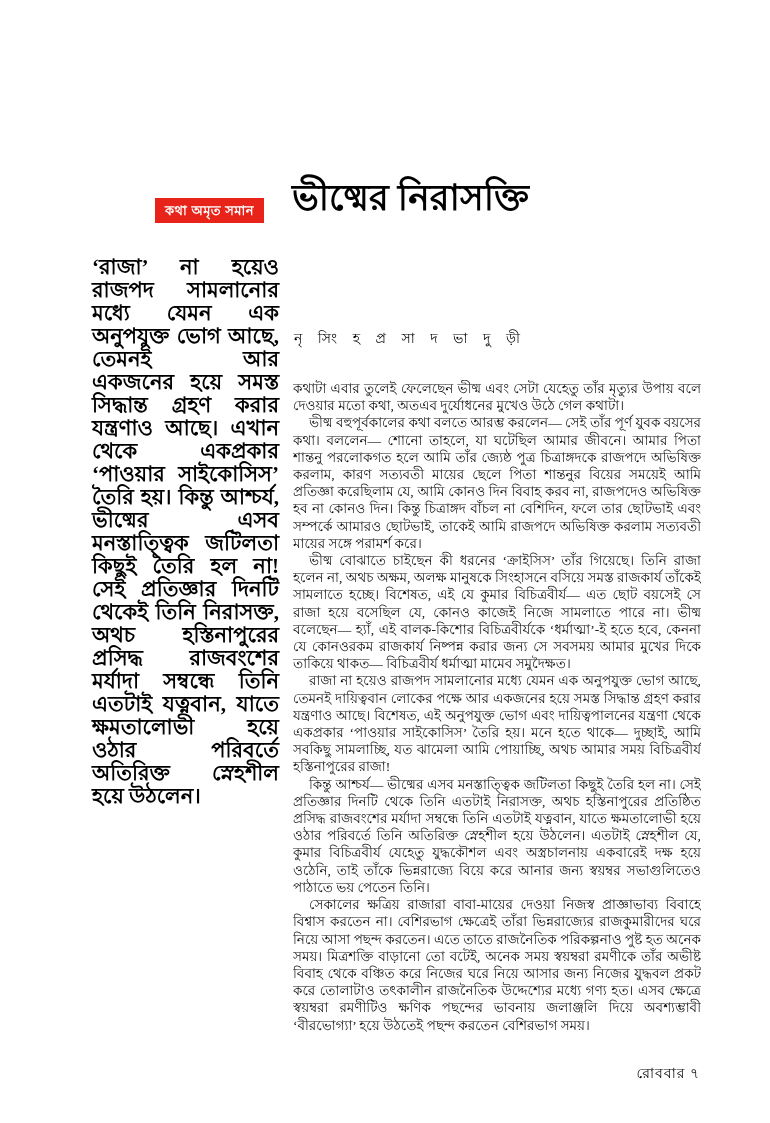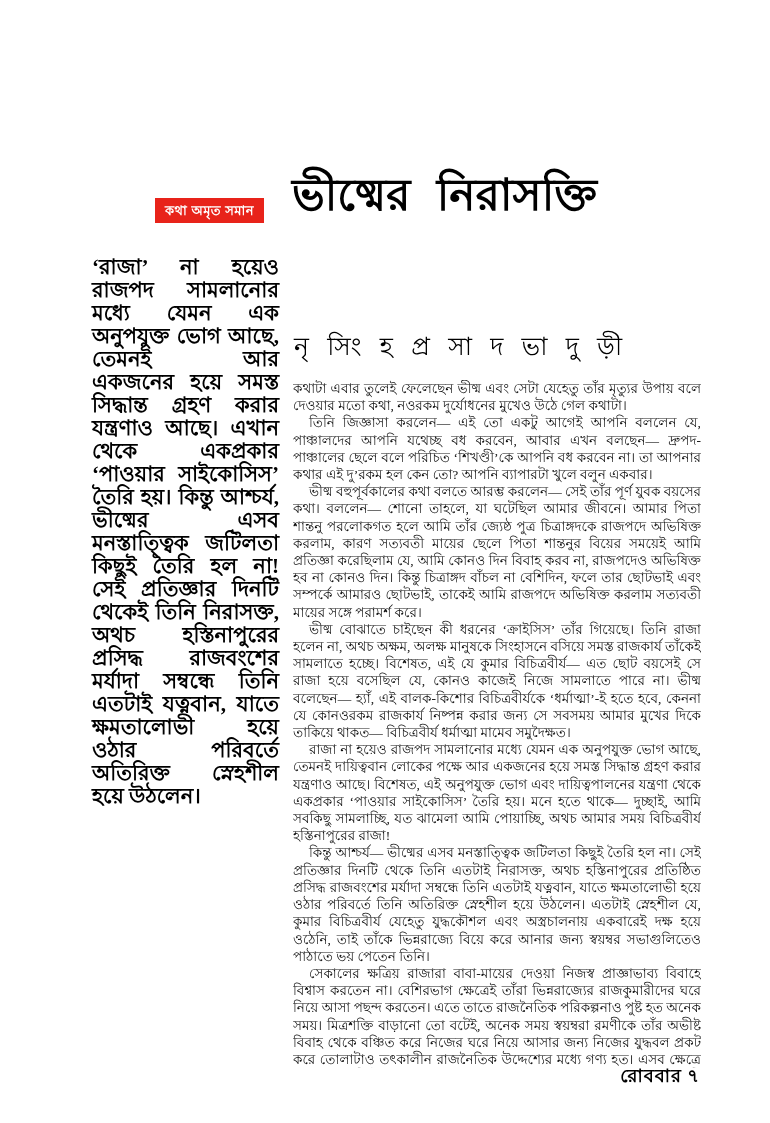--- a/index.html
+++ b/index.html
@@ -35,34 +35,33 @@
     white-space: nowrap;
   }
 
   
   .headline {
     position: absolute;
     left: 284px;
     top: 166px;
     width: 470px;
     font-weight: 700;
-    font-size: 44px;
+    font-size: 36px;
     line-height: 64px;
     color: #000000;
     letter-spacing: 0;
-    font-family: Liberation Mono, monospace;
   }
 
   
   .byline {
     position: absolute;
     left: 286px;
     top: 327px;
     width: 440px;
-    font-size: 25px;
+    font-size: 14px;
     font-weight: 500;
     letter-spacing: 6px;
     color: #000000;
     white-space: nowrap;
   }
 
   
   .pull-quote {
     position: absolute;
     left: 84px;
@@ -94,22 +93,22 @@
   }
   .article-body p.no-indent {
     text-indent: 0;
   }
 
   
   .page-footer {
     position: absolute;
     right: 78px;
     top: 1062px;
-    font-size: 18px;
-    font-weight: 700;
+    font-size: 14px;
+    font-weight: 400;
     color: #000000;
     text-align: right;
     letter-spacing: 1px;
   }
 </style>
 </head>
 <body>
 
 <div class="page">
 
@@ -117,22 +116,21 @@
 
   <div class="headline">
     <div>ভীষ্মের নিরাসক্তি</div>
   </div>
 
   <div class="byline">নৃ সিং হ প্র সা দ  ভা দু ড়ী</div>
 
   <div class="pull-quote">‘রাজা’ না হয়েও রাজপদ সামলানোর মধ্যে যেমন এক অনুপযুক্ত ভোগ আছে, তেমনই আর একজনের হয়ে সমস্ত সিদ্ধান্ত গ্রহণ করার যন্ত্রণাও আছে। এখান থেকে একপ্রকার ‘পাওয়ার সাইকোসিস’ তৈরি হয়। কিন্তু আশ্চর্য, ভীষ্মের এসব মনস্তাত্ত্বিক জটিলতা কিছুই তৈরি হল না! সেই প্রতিজ্ঞার দিনটি থেকেই তিনি নিরাসক্ত, অথচ হস্তিনাপুরের প্রসিদ্ধ রাজবংশের মর্যাদা সম্বন্ধে তিনি এতটাই যত্নবান, যাতে ক্ষমতালোভী হয়ে ওঠার পরিবর্তে অতিরিক্ত স্নেহশীল হয়ে উঠলেন।</div>
 
   <div class="article-body">
-      <p class="no-indent">কথাটা এবার তুলেই ফেলেছেন ভীষ্ম এবং সেটা যেহেতু তাঁর মৃত্যুর উপায় বলে দেওয়ার মতো কথা, নওরকম দুর্যোধনের মুখেও উঠে গেল কথাটা।</p>
-      <p>তিনি জিজ্ঞাসা করলেন— এই তো একটু আগেই আপনি বললেন যে, পাঞ্চালদের আপনি যথেচ্ছ বধ করবেন, আবার এখন বলছেন— দ্রুপদ-পাঞ্চালের ছেলে বলে পরিচিত ‘শিখণ্ডী’কে আপনি বধ করবেন না। তা আপনার কথার এই দু’রকম হল কেন তো? আপনি ব্যাপারটা খুলে বলুন একবার।</p>
+      <p class="no-indent">কথাটা এবার তুলেই ফেলেছেন ভীষ্ম এবং সেটা যেহেতু তাঁর মৃত্যুর উপায় বলে দেওয়ার মতো কথা, অতএব দুর্যোধনের মুখেও উঠে গেল কথাটা।</p>
       <p>ভীষ্ম বহুপূর্বকালের কথা বলতে আরম্ভ করলেন— সেই তাঁর পূর্ণ যুবক বয়সের কথা। বললেন— শোনো তাহলে, যা ঘটেছিল আমার জীবনে। আমার পিতা শান্তনু পরলোকগত হলে আমি তাঁর জ্যেষ্ঠ পুত্র চিত্রাঙ্গদকে রাজপদে অভিষিক্ত করলাম, কারণ সত্যবতী মায়ের ছেলে পিতা শান্তনুর বিয়ের সময়েই আমি প্রতিজ্ঞা করেছিলাম যে, আমি কোনও দিন বিবাহ করব না, রাজপদেও অভিষিক্ত হব না কোনও দিন। কিন্তু চিত্রাঙ্গদ বাঁচল না বেশিদিন, ফলে তার ছোটভাই এবং সম্পর্কে আমারও ছোটভাই, তাকেই আমি রাজপদে অভিষিক্ত করলাম সত্যবতী মায়ের সঙ্গে পরামর্শ করে।</p>
       <p>ভীষ্ম বোঝাতে চাইছেন কী ধরনের ‘ক্রাইসিস’ তাঁর গিয়েছে। তিনি রাজা হলেন না, অথচ অক্ষম, অলক্ষ মানুষকে সিংহাসনে বসিয়ে সমস্ত রাজকার্য তাঁকেই সামলাতে হচ্ছে। বিশেষত, এই যে কুমার বিচিত্রবীর্য— এত ছোট বয়সেই সে রাজা হয়ে বসেছিল যে, কোনও কাজেই নিজে সামলাতে পারে না। ভীষ্ম বলেছেন— হ্যাঁ, এই বালক-কিশোর বিচিত্রবীর্যকে ‘ধর্মাত্মা’-ই হতে হবে, কেননা যে কোনওরকম রাজকার্য নিষ্পন্ন করার জন্য সে সবসময় আমার মুখের দিকে তাকিয়ে থাকত— বিচিত্রবীর্য ধর্মাত্মা মামেব সমুদৈক্ষত।</p>
       <p>রাজা না হয়েও রাজপদ সামলানোর মধ্যে যেমন এক অনুপযুক্ত ভোগ আছে, তেমনই দায়িত্ববান লোকের পক্ষে আর একজনের হয়ে সমস্ত সিদ্ধান্ত গ্রহণ করার যন্ত্রণাও আছে। বিশেষত, এই অনুপযুক্ত ভোগ এবং দায়িত্বপালনের যন্ত্রণা থেকে একপ্রকার ‘পাওয়ার সাইকোসিস’ তৈরি হয়। মনে হতে থাকে— দুচ্ছাই, আমি সবকিছু সামলাচ্ছি, যত ঝামেলা আমি পোয়াচ্ছি, অথচ আমার সময় বিচিত্রবীর্য হস্তিনাপুরের রাজা!</p>
       <p>কিন্তু আশ্চর্য— ভীষ্মের এসব মনস্তাত্ত্বিক জটিলতা কিছুই তৈরি হল না। সেই প্রতিজ্ঞার দিনটি থেকে তিনি এতটাই নিরাসক্ত, অথচ হস্তিনাপুরের প্রতিষ্ঠিত প্রসিদ্ধ রাজবংশের মর্যাদা সম্বন্ধে তিনি এতটাই যত্নবান, যাতে ক্ষমতালোভী হয়ে ওঠার পরিবর্তে তিনি অতিরিক্ত স্নেহশীল হয়ে উঠলেন। এতটাই স্নেহশীল যে, কুমার বিচিত্রবীর্য যেহেতু যুদ্ধকৌশল এবং অস্ত্রচালনায় একবারেই দক্ষ হয়ে ওঠেনি, তাই তাঁকে ভিন্নরাজ্যে বিয়ে করে আনার জন্য স্বয়ম্বর সভাগুলিতেও পাঠাতে ভয় পেতেন তিনি।</p>
       <p>সেকালের ক্ষত্রিয় রাজারা বাবা-মায়ের দেওয়া নিজস্ব প্রাজ্ঞাভাব্য বিবাহে বিশ্বাস করতেন না। বেশিরভাগ ক্ষেত্রেই তাঁরা ভিন্নরাজ্যের রাজকুমারীদের ঘরে নিয়ে আসা পছন্দ করতেন। এতে তাতে রাজনৈতিক পরিকল্পনাও পুষ্ট হত অনেক সময়। মিত্রশক্তি বাড়ানো তো বটেই, অনেক সময় স্বয়ম্বরা রমণীকে তাঁর অভীষ্ট বিবাহ থেকে বঞ্চিত করে নিজের ঘরে নিয়ে আসার জন্য নিজের যুদ্ধবল প্রকট করে তোলাটাও তৎকালীন রাজনৈতিক উদ্দেশ্যের মধ্যে গণ্য হত। এসব ক্ষেত্রে স্বয়ম্বরা রমণীটিও ক্ষণিক পছন্দের ভাবনায় জলাঞ্জলি দিয়ে অবশ্যম্ভাবী ‘বীরভোগ্যা’ হয়ে উঠতেই পছন্দ করতেন বেশিরভাগ সময়।</p>
     </div>
 
   <div class="page-footer">রোববার ৭</div>
 
 </div>

